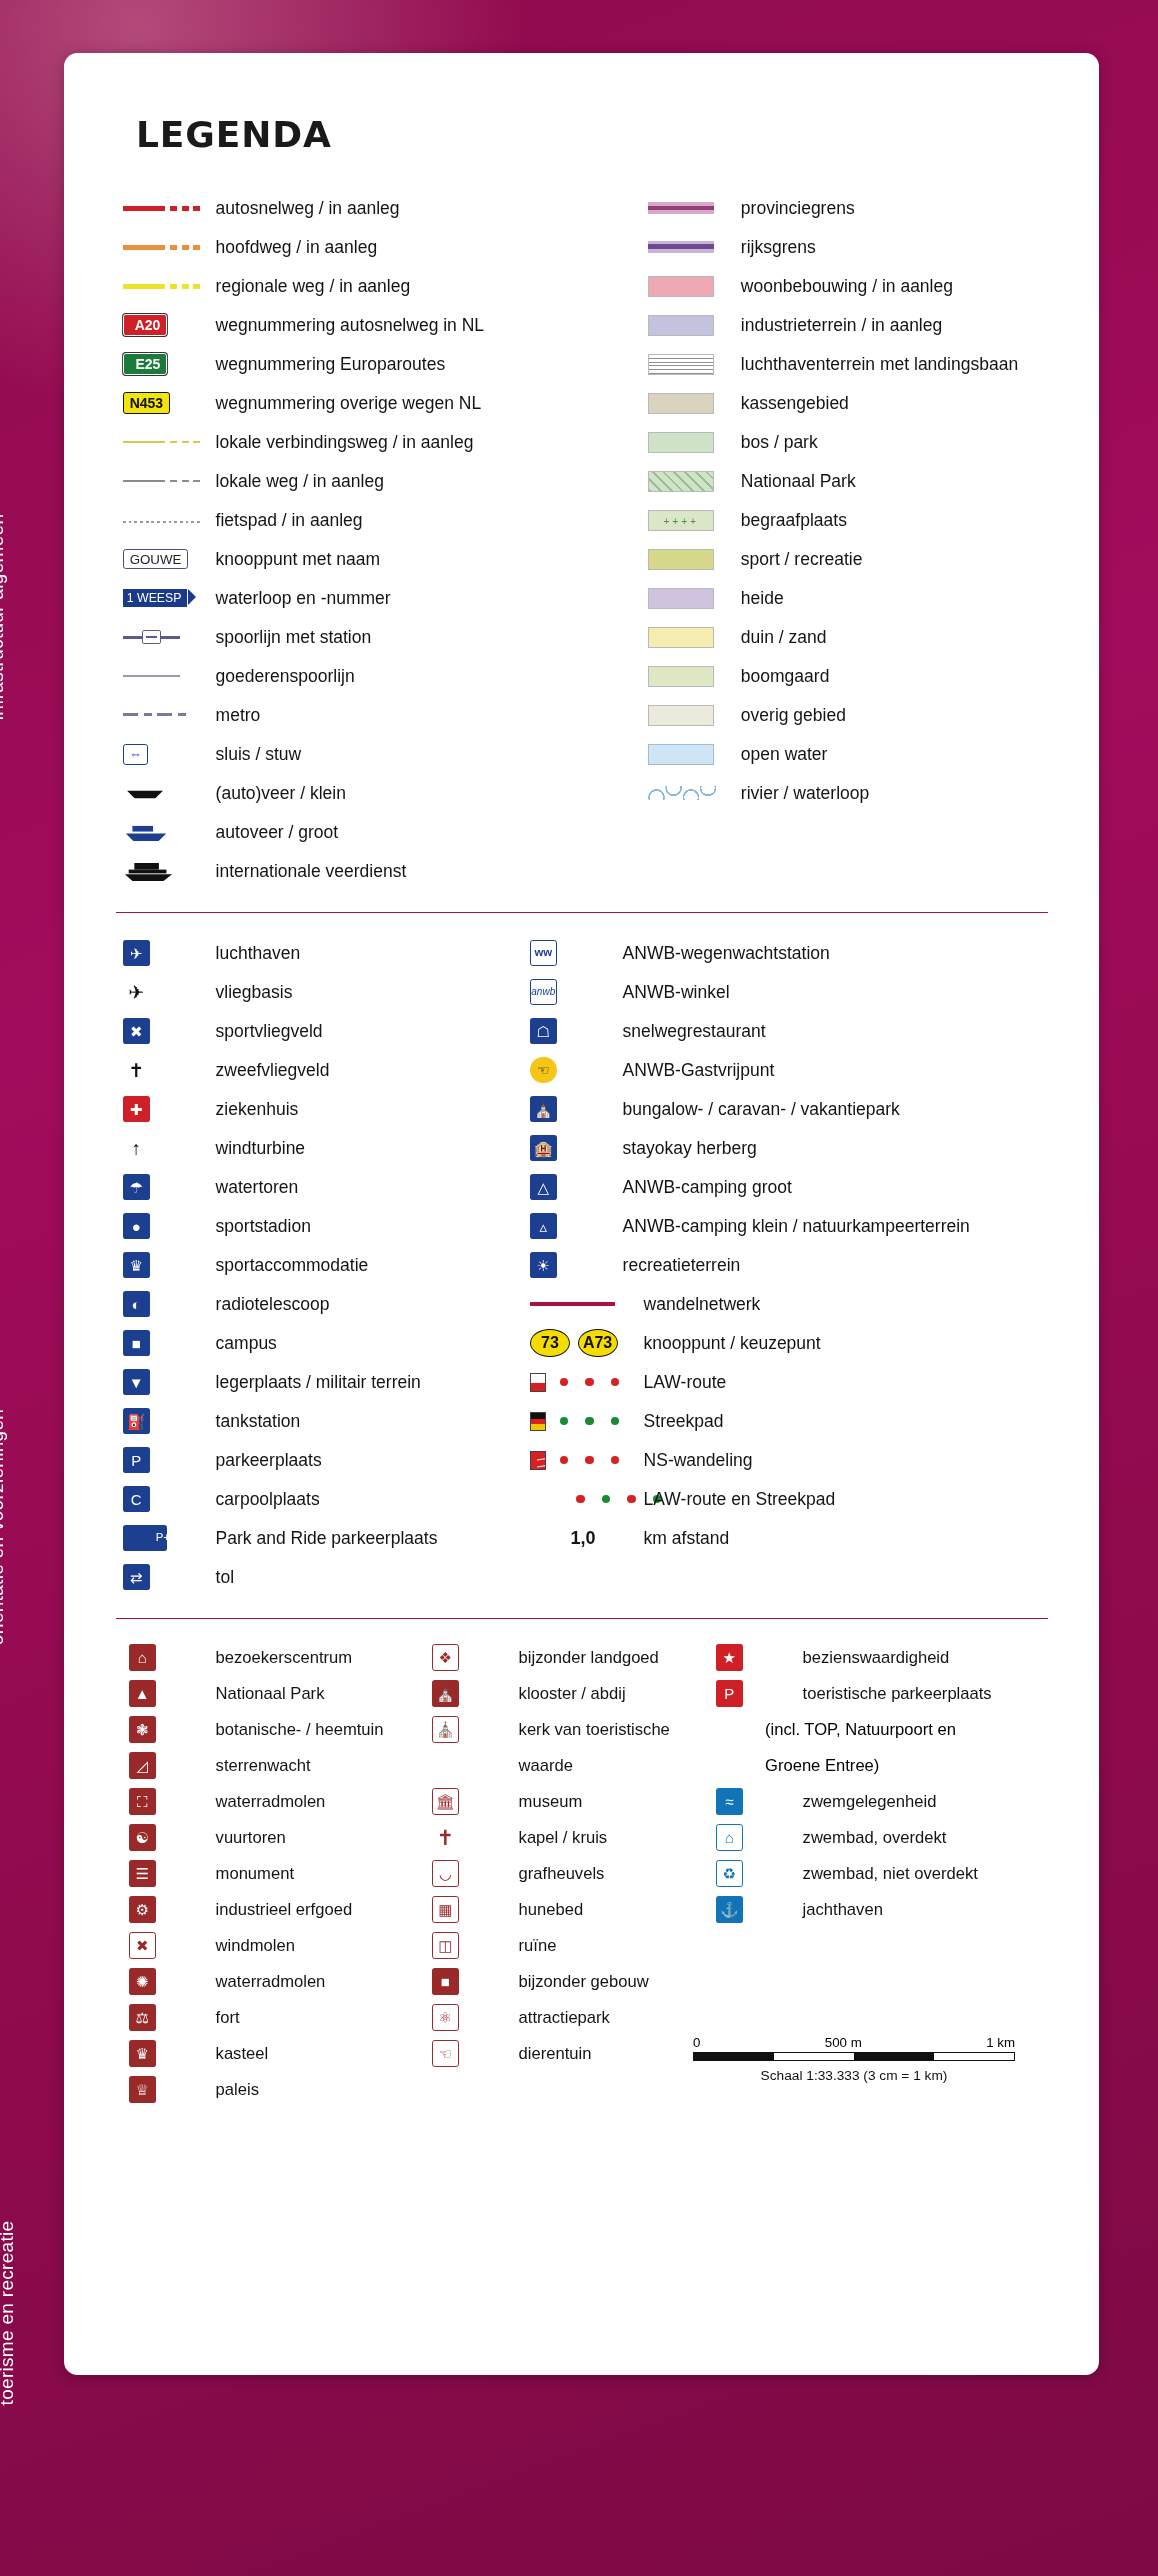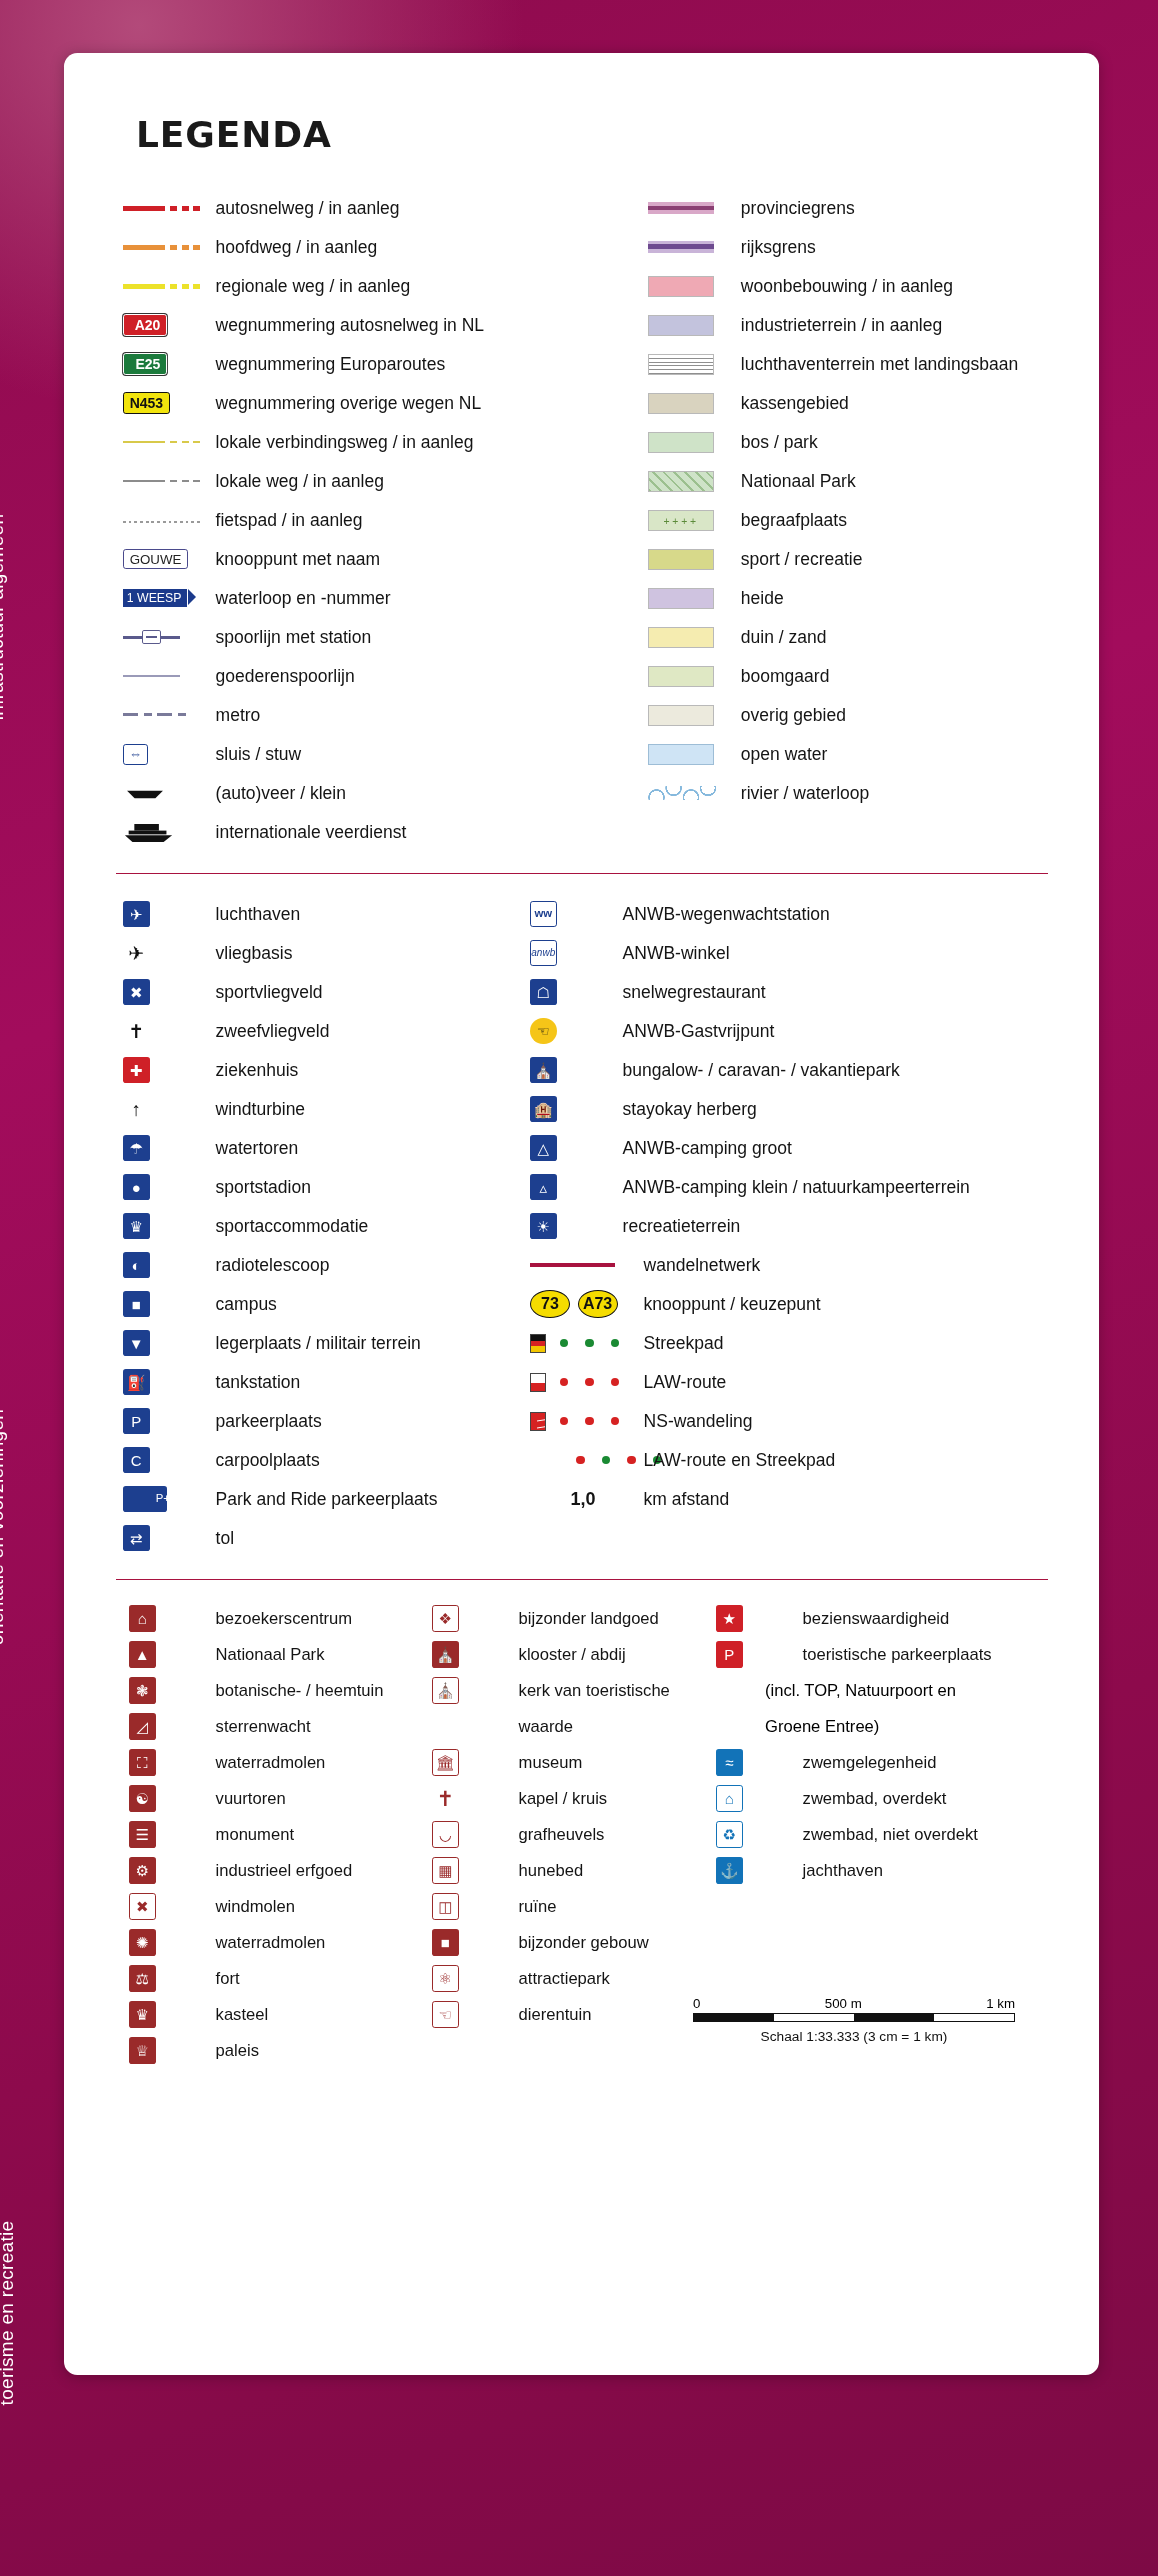--- a/index.html
+++ b/index.html
@@ -363,20 +363,29 @@
         <div class="row">
           <span class="sym">
             <svg width="44" height="17" viewBox="0 0 46 18">
               <path d="M4 6 H42 L34 14 H12 Z" fill="#111"></path>
             </svg>
           </span>
           <span class="lbl">(auto)veer / klein</span>
         </div>
         <div class="row">
           <span class="sym">
+            <svg width="47" height="21" viewBox="0 0 50 22">
+              <rect x="10" y="4" width="22" height="6" fill="#1d3f8f"></rect>
+              <path d="M3 12 H46 L38 20 H11 Z" fill="#1d3f8f"></path>
+            </svg>
+          </span>
+          <span class="lbl">autoveer / groot</span>
+        </div>
+        <div class="row">
+          <span class="sym">
             <svg width="51" height="21" viewBox="0 0 54 22">
               <rect x="12" y="2" width="26" height="7" fill="#111"></rect>
               <rect x="6" y="9" width="40" height="4" fill="#111"></rect>
               <path d="M2 14 H52 L43 21 H10 Z" fill="#111"></path>
             </svg>
           </span>
           <span class="lbl">internationale veerdienst</span>
         </div>
       </div>
 
@@ -651,42 +660,42 @@
               <span class="wandelnet"></span>
             </span>
           <span class="lbl">wandelnetwerk</span>
         </div>
         <div class="row">
           <span class="sym" style="width:123px;">
             <span class="knoop">73</span>
             <span class="knoop">A73</span>
           </span>
           <span class="lbl">knooppunt / keuzepunt</span>
+        </div>
+        <div class="row">
+          <span class="sym" style="width:123px;">
+            <span class="flag law"></span>
+            <span class="dotrow">
+                <span class="dot r"></span>
+                <span class="dot r"></span>
+                <span class="dot r"></span>
+              </span>
+          </span>
+          <span class="lbl">LAW-route</span>
         </div>
         <div class="row">
           <span class="sym" style="width:123px;">
             <span class="flag streek"></span>
             <span class="dotrow">
                 <span class="dot g"></span>
                 <span class="dot g"></span>
                 <span class="dot g"></span>
               </span>
           </span>
           <span class="lbl">Streekpad</span>
-        </div>
-        <div class="row">
-          <span class="sym" style="width:123px;">
-            <span class="flag law"></span>
-            <span class="dotrow">
-                <span class="dot r"></span>
-                <span class="dot r"></span>
-                <span class="dot r"></span>
-              </span>
-          </span>
-          <span class="lbl">LAW-route</span>
         </div>
         <div class="row">
           <span class="sym" style="width:123px;">
             <span class="flag ns"></span>
             <span class="dotrow">
                 <span class="dot r"></span>
                 <span class="dot r"></span>
                 <span class="dot r"></span>
               </span>
           </span>

